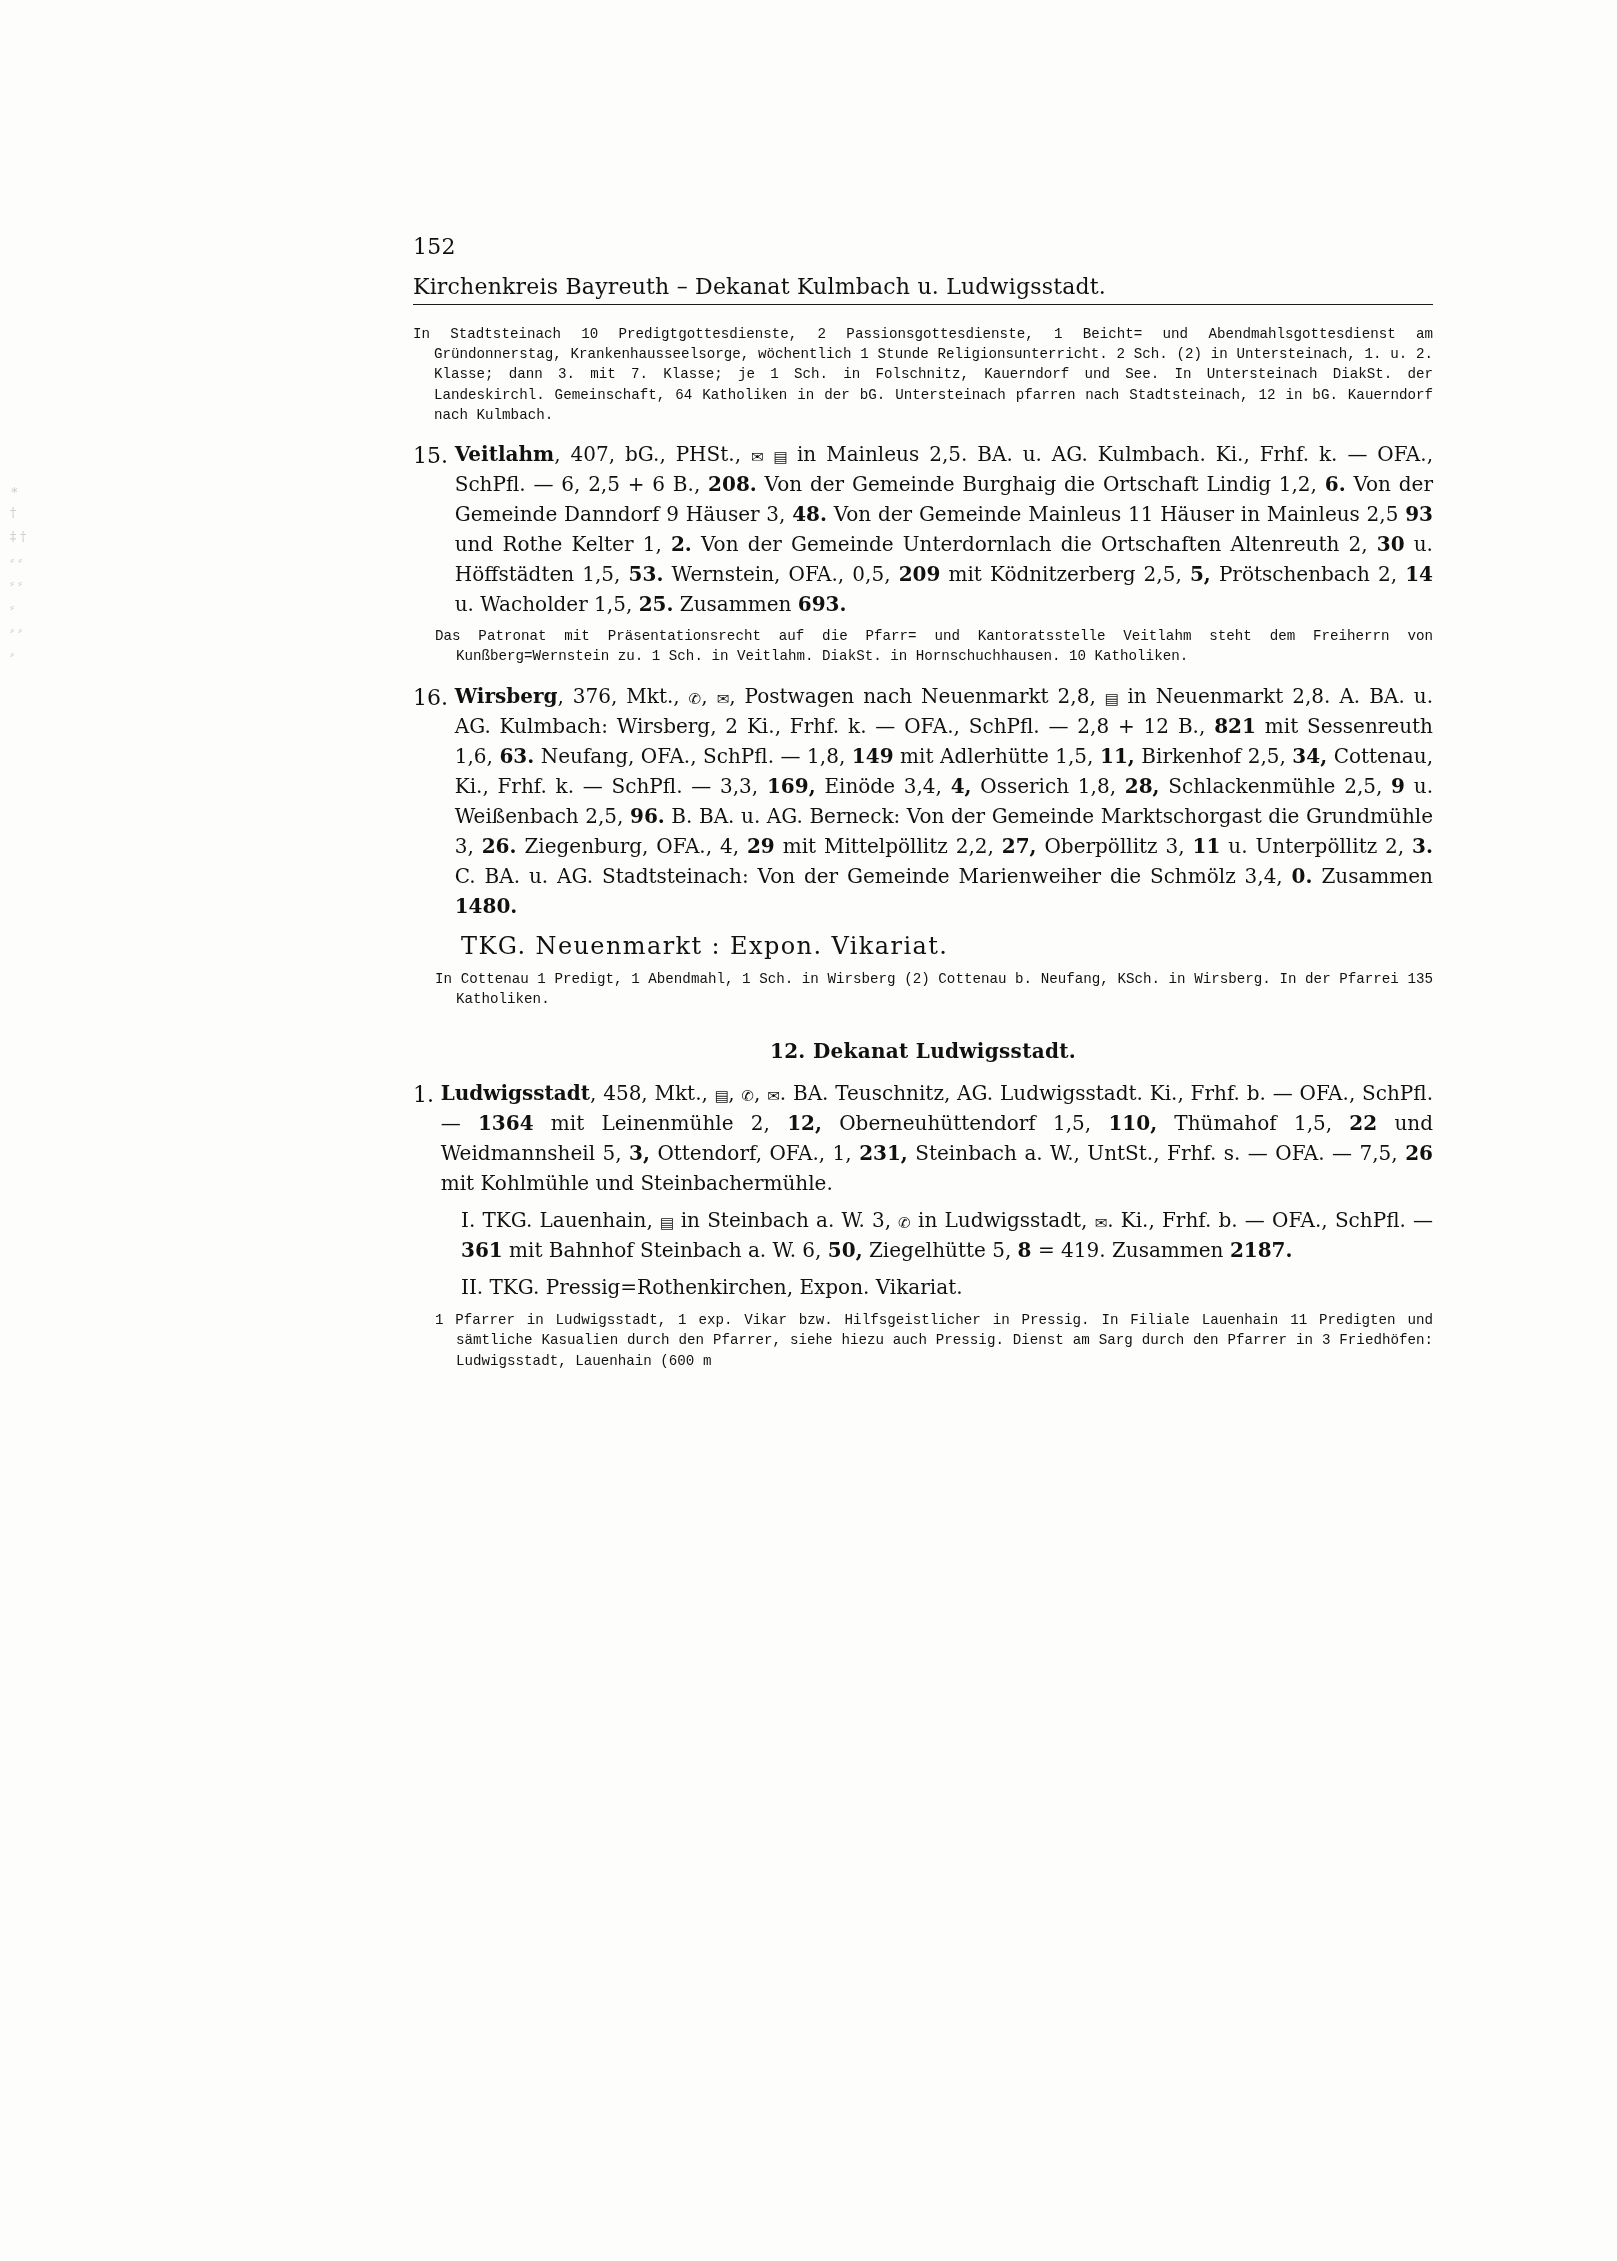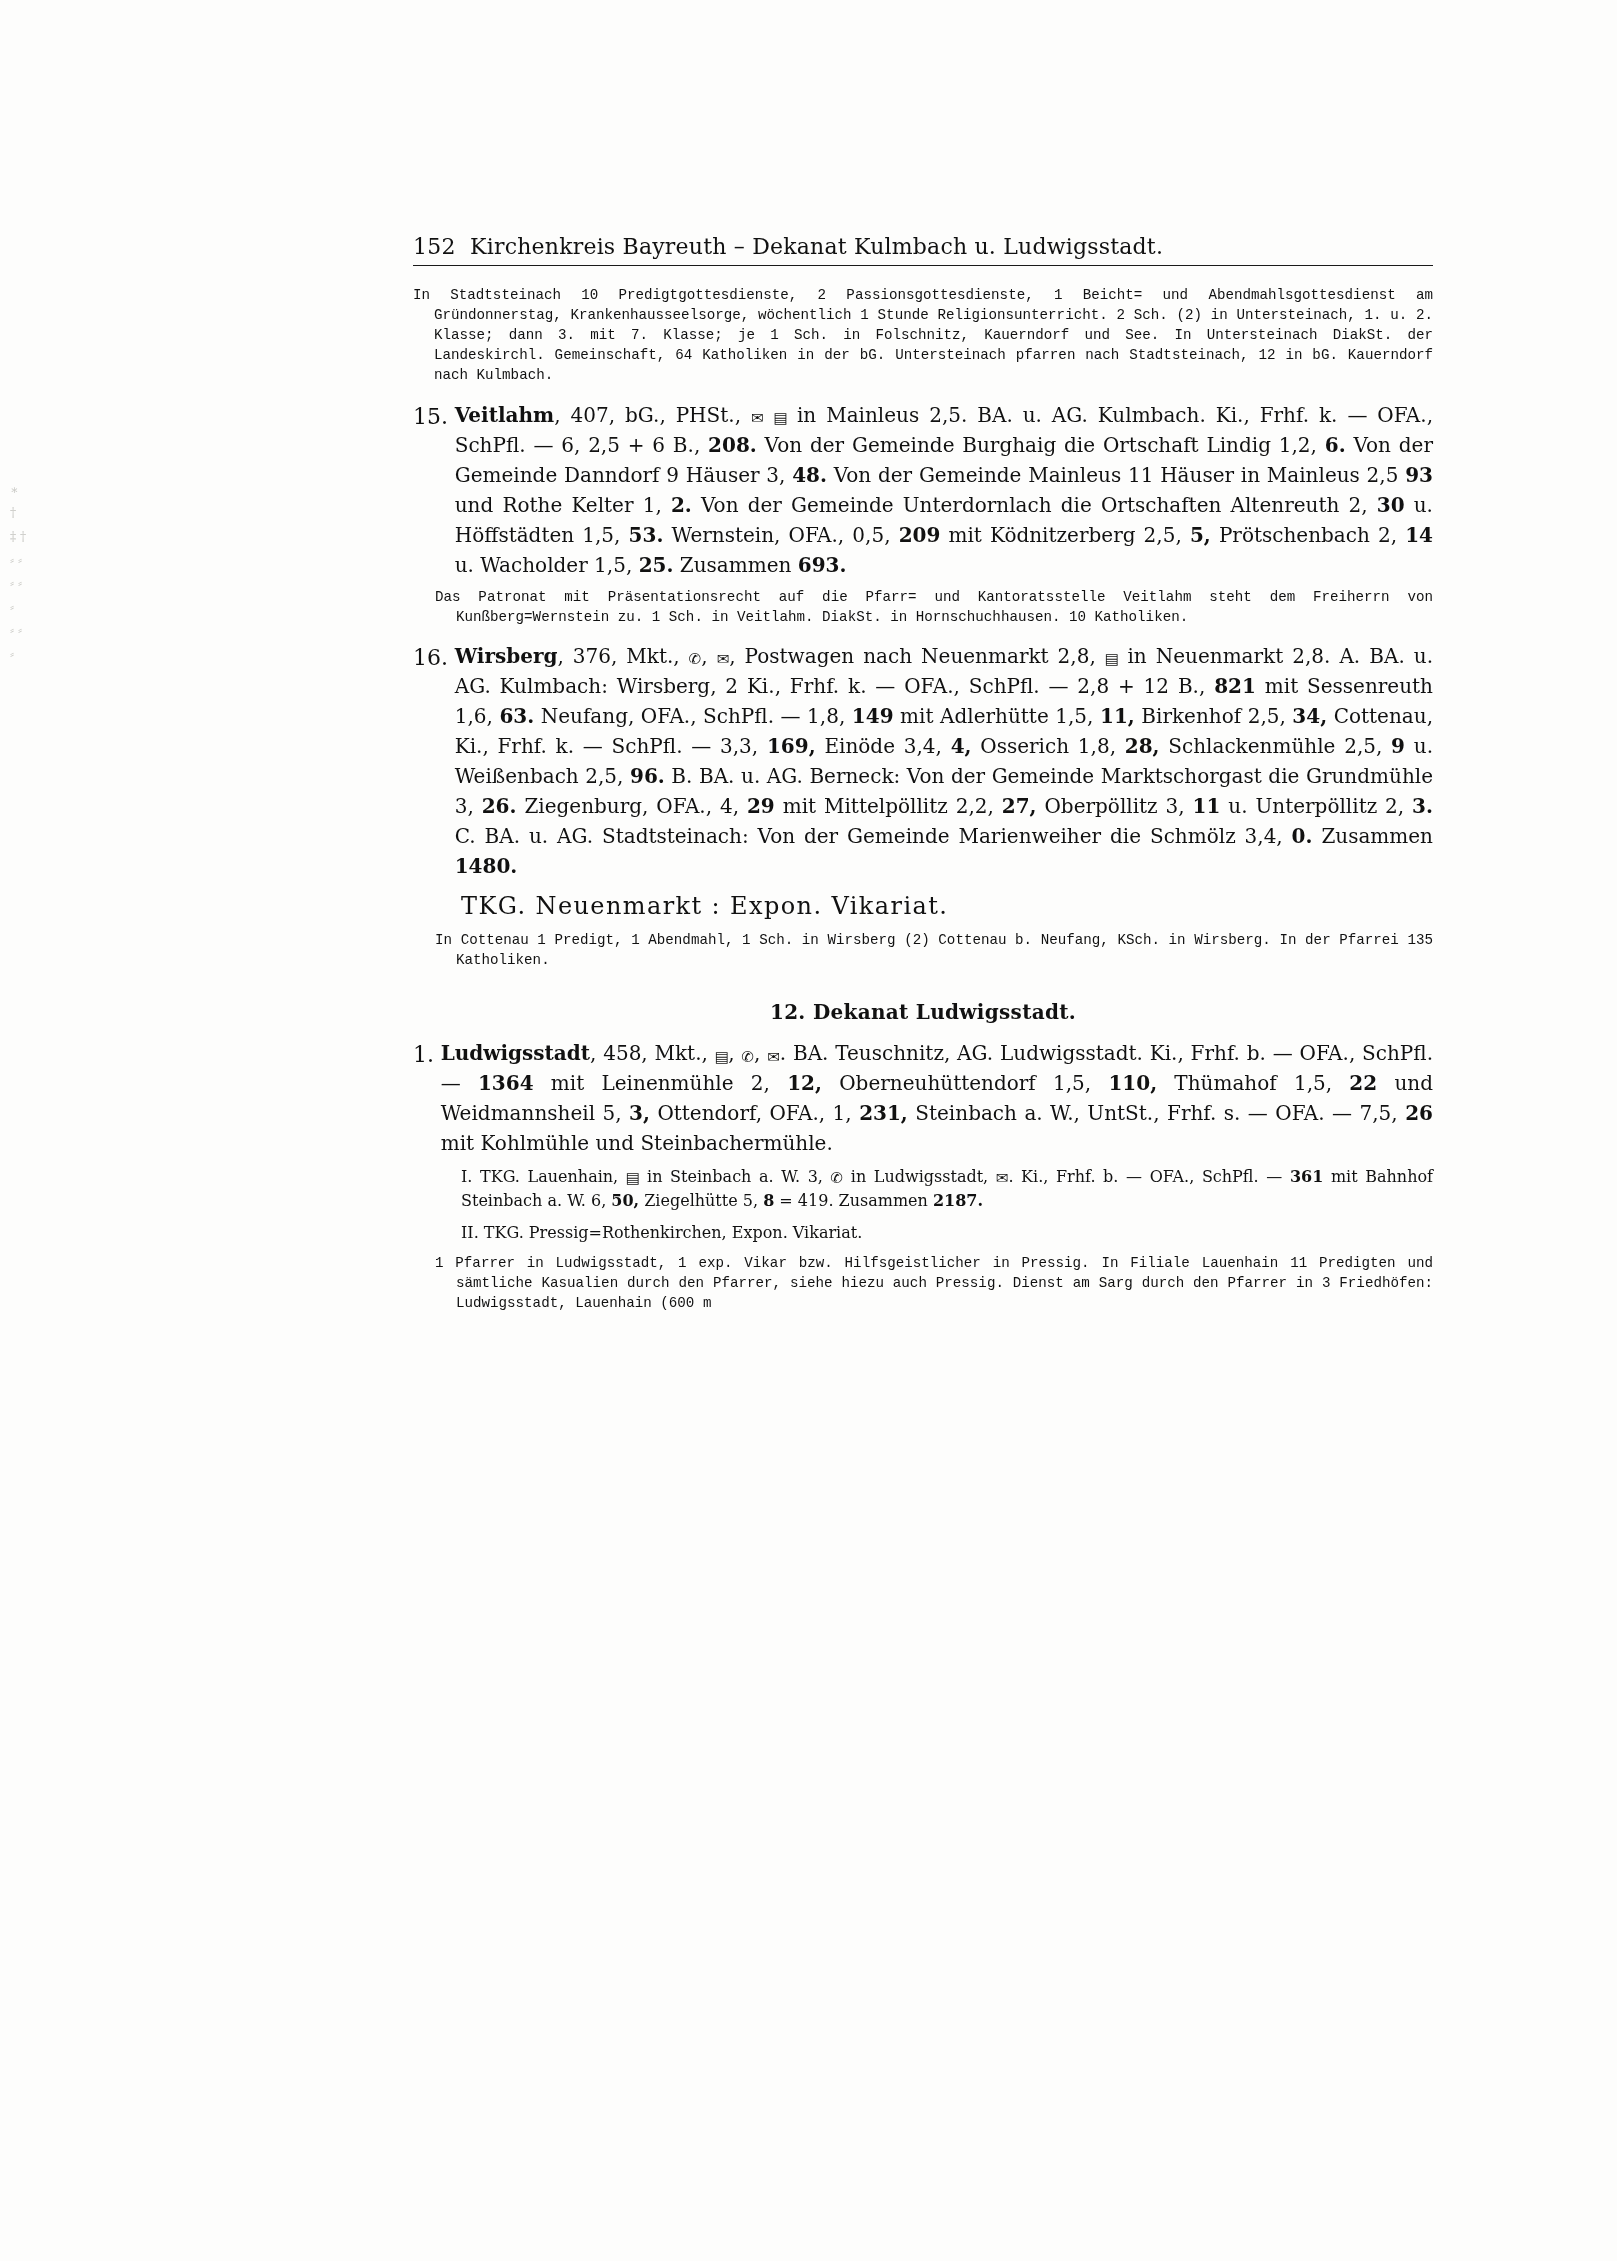--- a/index.html
+++ b/index.html
@@ -45,20 +45,21 @@
   }
 
   
   .runhead {
     display: flex;
     align-items: baseline;
     gap: 14.5px;
     font-family: "DejaVu Serif", serif;
     font-weight: 700;
     letter-spacing: 0.2px;
+    flex-direction: column;
   }
   .runhead .folio {
     font-size: 22px;
     font-weight: 400;
   }
   .runhead .title {
     font-size: 22px;
     font-weight: 400;
   }
   .rule {
@@ -119,21 +120,21 @@
     line-height: 1.5;
     margin: 3.3px 0 5.6px 0;
     padding-left: 48px;
     letter-spacing: 0.7px;
   }
   .tkg-line.wide {
     letter-spacing: 1.4px;
   }
 
   .para-block {
-    font-size: 16px;
+    font-size: 20px;
     line-height: 1.5;
     text-align: justify;
     margin: 0 0 7.8px 0;
     padding-left: 48px;
   }
 
   .smallnum {
     font-weight: 700;
   }
 

